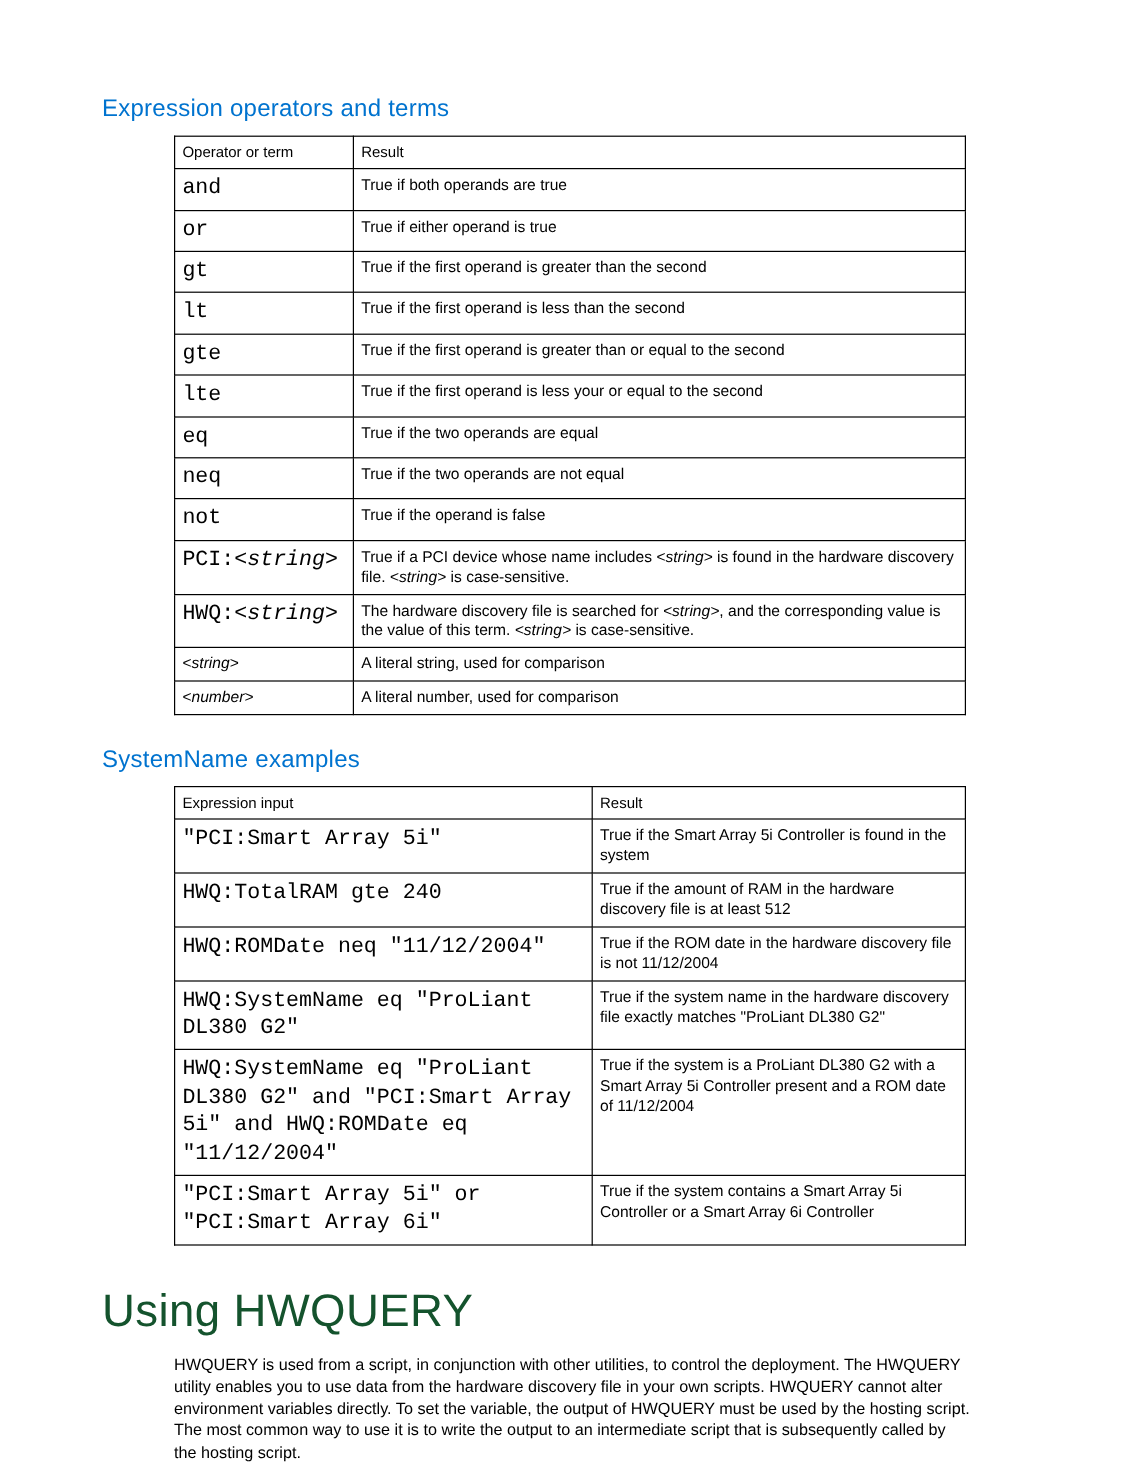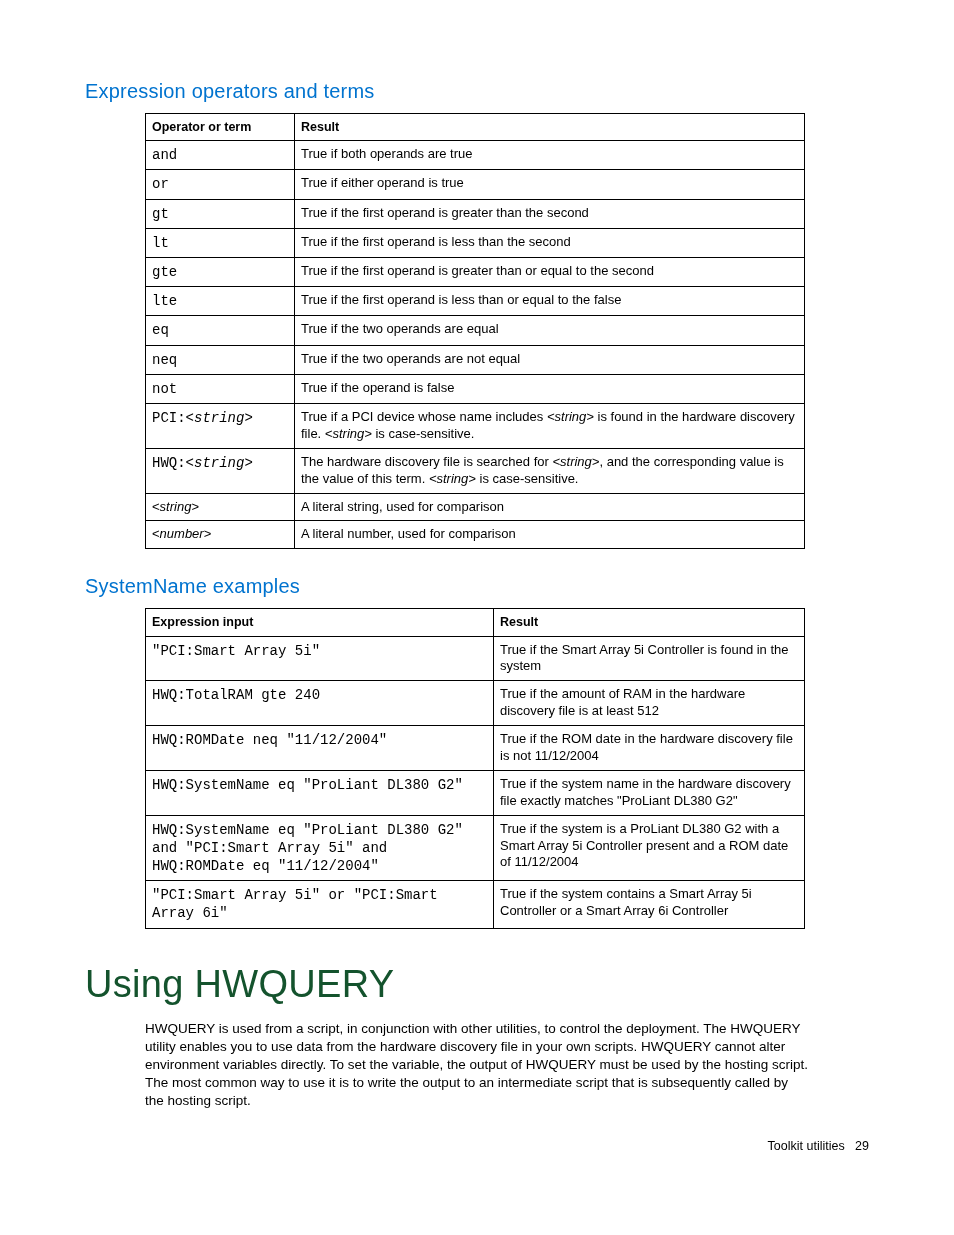--- a/index.html
+++ b/index.html
@@ -39,26 +39,26 @@
     line-height: 1.3;
   }
   table th, table td {
     border: 1px solid #000;
     padding: 5px 6px 5px 6px;
     text-align: left;
     vertical-align: top;
     font-family: Arial, Helvetica, sans-serif;
   }
   table th {
-    font-weight: bold;
+    font-weight: normal;
     font-size: 12.5px;
   }
   .mono {
     font-family: "Courier New", Courier, monospace;
-    font-size: 14px;
+    font-size: 18px;
   }
   .italic {
     font-style: italic;
   }
   .spacer {
     height: 26px;
   }
   p.body {
     margin: 0 16px 0 60px;
     font-size: 13.5px;
@@ -104,21 +104,21 @@
         <tr>
           <td class="mono">lt</td>
           <td><span>True if the first operand is less than the second</span></td>
         </tr>
         <tr>
           <td class="mono">gte</td>
           <td><span>True if the first operand is greater than or equal to the second</span></td>
         </tr>
         <tr>
           <td class="mono">lte</td>
-          <td><span>True if the first operand is less than or equal to the false</span></td>
+          <td><span>True if the first operand is less your or equal to the second</span></td>
         </tr>
         <tr>
           <td class="mono">eq</td>
           <td><span>True if the two operands are equal</span></td>
         </tr>
         <tr>
           <td class="mono">neq</td>
           <td><span>True if the two operands are not equal</span></td>
         </tr>
         <tr>

